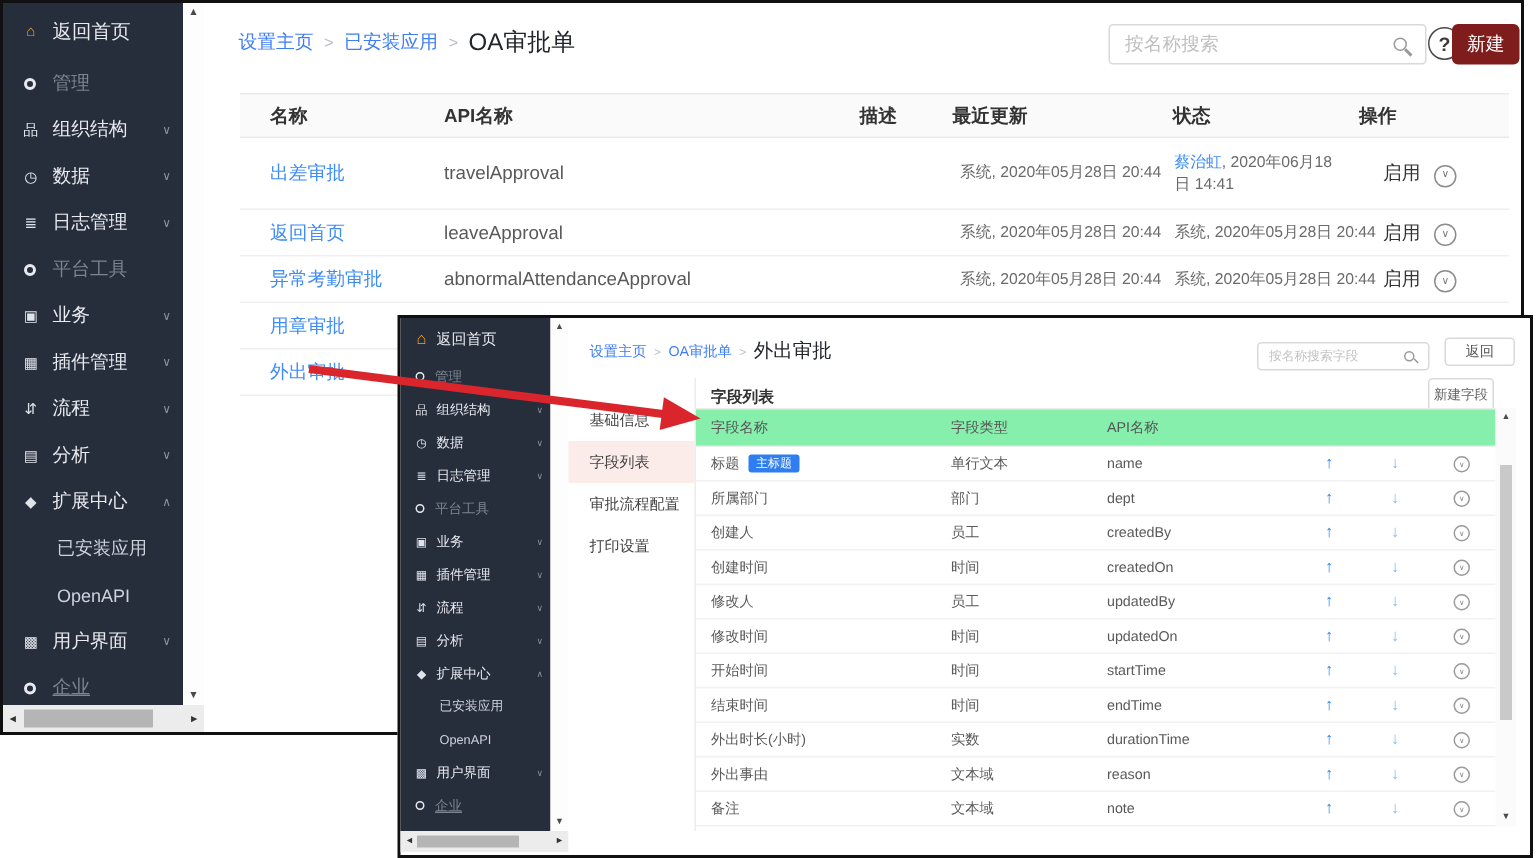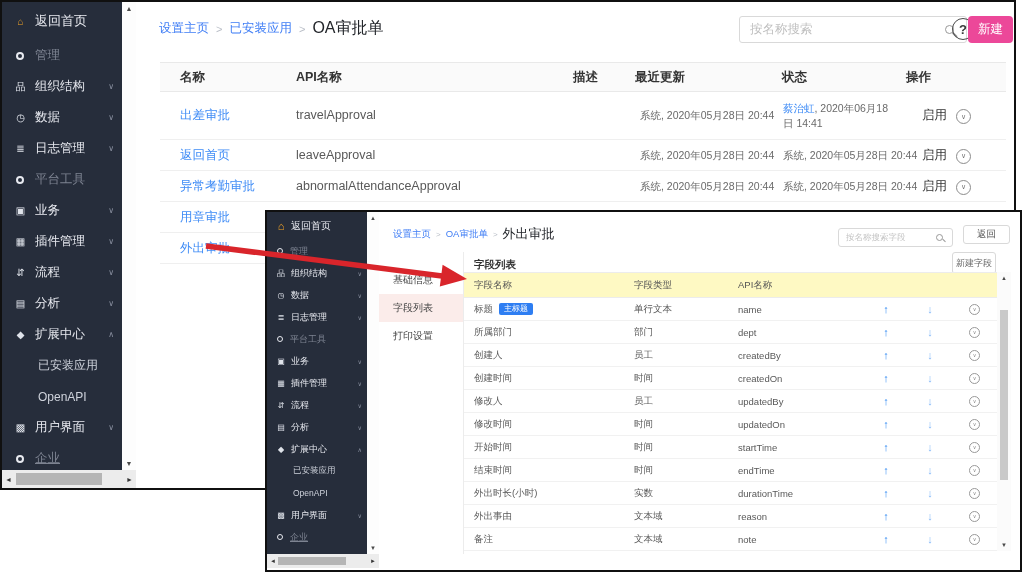--- a/index.html
+++ b/index.html
@@ -61,29 +61,29 @@
   .content{position:absolute;background:#fff}
   .main-win .content{left:134px;top:0;width:878px;height:468px}
   .bc{position:absolute;display:flex;align-items:center}
   .main-win .bc{left:23px;top:16px}
   .bc a{color:#3f7df5;text-decoration:none}
   .main-win .bc a{font-size:12.5px}
   .bc-sep{color:#b9bec7;margin:0 7px;font-size:11px}
   .main-win .bc-cur{font-size:16px;color:#22252a}
 
   .search-box{position:absolute;display:flex;align-items:center;border:1px solid #d9d9d9;border-radius:3px;background:#fff}
-  .main-win .search-box{left:603px;top:14px;width:228px;height:27px}
+  .main-win .search-box{left:603px;top:14px;width:212px;height:27px}
   .search-box .ph{color:#bfbfbf;padding-left:10px}
   .main-win .search-box .ph{font-size:12.5px}
   .mag{border:1.5px solid #999;border-radius:50%;position:relative;margin-left:auto}
   .main-win .mag{width:9px;height:9px;margin-right:12px}
   .mag::after{content:"";position:absolute;background:#999;transform:rotate(45deg)}
   .main-win .mag::after{width:6px;height:1.5px;right:-5px;bottom:-2px}
   .help{position:absolute;left:816px;top:16px;width:22px;height:22px;border:1.5px solid #4a4a4a;border-radius:50%;display:flex;align-items:center;justify-content:center;font-size:13px;color:#3a3a3a;font-weight:bold}
-  .btn-primary{position:absolute;left:832px;top:14px;width:45px;height:27px;background:#ec4899;color:#fff;border:none;border-radius:4px;font-size:12.5px;cursor:pointer}
+  .btn-primary{position:absolute;left:832px;top:14px;width:45px;height:27px;background:#7f1d1d;color:#fff;border:none;border-radius:4px;font-size:12.5px;cursor:pointer}
 
   .tbl{position:absolute;left:24px;top:60px;width:846px}
   .trow{display:grid;grid-template-columns:115px 270px 65px 148px 140px 50px 58px;align-items:center;border-bottom:1px solid #efefef}
   .trow.thead{background:#fafafa;height:30px;border-top:1px solid #e9e9e9;border-bottom:1px solid #e9e9e9}
   .trow.thead .tcell{font-size:12.5px;color:#333;font-weight:600}
   .trow.r0{height:48px}
   .trow.r1,.trow.r2,.trow.r3,.trow.r4{height:31px}
   .tcell{font-size:12.5px;color:#595959;line-height:1.35}
   .tcell.c0{padding-left:20px}.tcell.c1{padding-left:21px}.tcell.c2{padding-left:28px}
   .tcell.c3{padding-left:30px}.tcell.c4{padding-left:25px}.tcell.c5{padding-left:24px}.tcell.c6{padding-left:8px}
@@ -106,21 +106,21 @@
   .btn-back{position:absolute;left:584px;top:13px;width:47px;height:19px;background:#fff;border:1px solid #d9d9d9;border-radius:3px;font-size:9.5px;color:#555;cursor:pointer}
 
   .o-nav{position:absolute;left:0;top:54px;width:84px}
   .o-nav-item{height:28px;display:flex;align-items:center;padding-left:14px;font-size:10px;color:#444}
   .o-nav-item.sel{background:#fbecea}
 
   .o-panel{position:absolute;left:84px;top:40px;width:547px;height:302px;border-left:1px solid #ececec}
   .o-title{position:absolute;left:10px;top:6px;font-size:10.5px;font-weight:bold;color:#333}
   .btn-ghost{position:absolute;right:14px;top:0;width:44px;height:22px;background:#fff;border:1px solid #d9d9d9;border-radius:3px;font-size:9px;color:#666;cursor:pointer}
   .o-thead,.o-row{display:grid;grid-template-columns:160px 104px 136px 44px 44px 45px;align-items:center;width:533px}
-  .o-thead{position:absolute;left:0;top:20px;height:26px;background:#fef9c3;border-top:1px solid #ececec;border-bottom:1px solid #ececec}
+  .o-thead{position:absolute;left:0;top:20px;height:26px;background:#86efac;border-top:1px solid #ececec;border-bottom:1px solid #ececec}
   .o-thead .oc{font-size:9.5px;color:#555}
   .o-rows{position:absolute;left:0;top:46px}
   .o-row{height:23px;border-bottom:1px solid #f1f1f1}
   .oc{font-size:9.5px;color:#595959;padding-left:10px;display:flex;align-items:center}
   .oc.ar{padding-left:0;justify-content:center}
   .up-ar{color:#2f88f1;font-size:11px}
   .dn-ar{color:#85b8f8;font-size:11px}
   .o-op{width:11px;height:11px;border:1px solid #999;border-radius:50%;display:inline-flex;align-items:center;justify-content:center;color:#888;font-size:5px}
   .badge{background:#2e7ef2;color:#fff;font-size:8px;padding:1.5px 5px;border-radius:2px;margin-left:6px;line-height:1.1}
   .o-vscroll{position:absolute;left:533px;top:20px;width:14px;height:279px;background:#fbfbfb}
@@ -370,20 +370,21 @@
         <span class="bc-cur">外出审批</span>
       </div>
     <div class="o-search">
       <span class="ph">按名称搜索字段</span>
       <span class="mag"></span>
     </div>
     <button class="btn-back">返回</button>
     <div class="o-nav" id="ov-nav">
         <div class="o-nav-item">基础信息</div>
         <div class="o-nav-item sel">字段列表</div>
+        <div class="o-nav-item">审批流程配置</div>
         <div class="o-nav-item">打印设置</div>
       </div>
     <div class="o-panel">
       <div class="o-title">字段列表</div>
       <button class="btn-ghost">新建字段</button>
       <div class="o-thead" id="ov-thead">
           <div class="oc">字段名称</div>
           <div class="oc">字段类型</div>
           <div class="oc">API名称</div>
           <div class="oc ar"></div>

